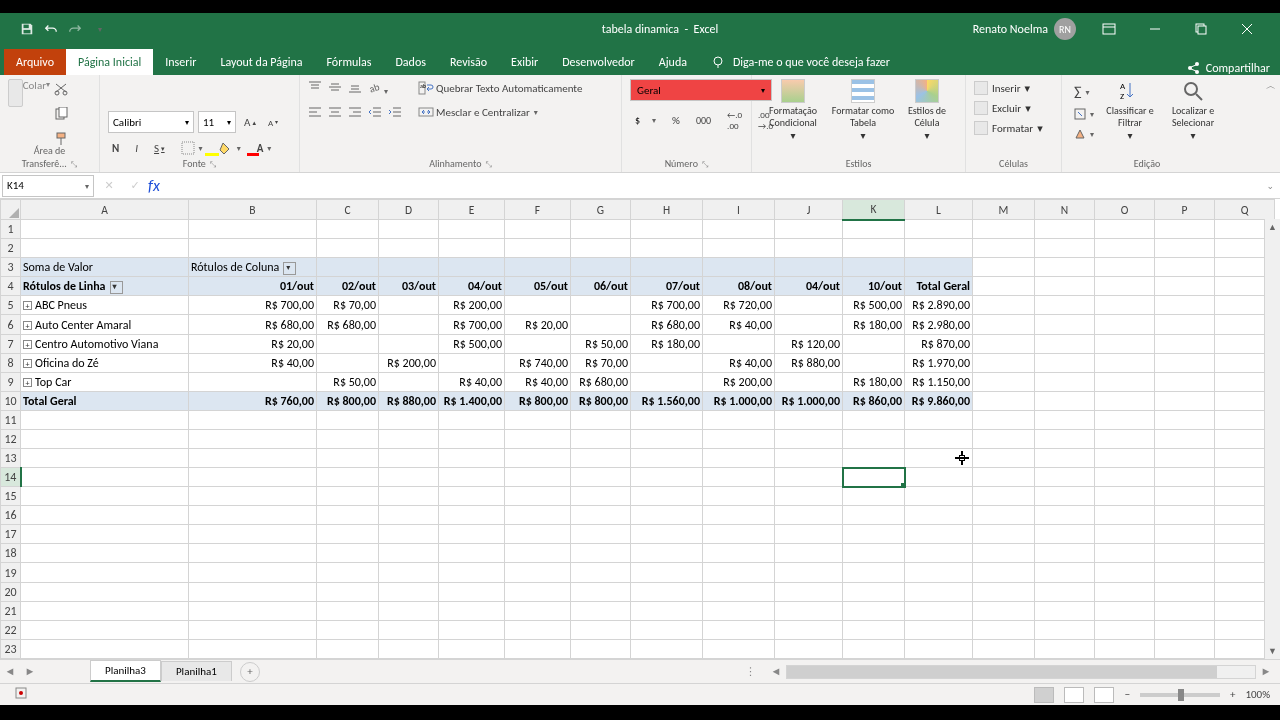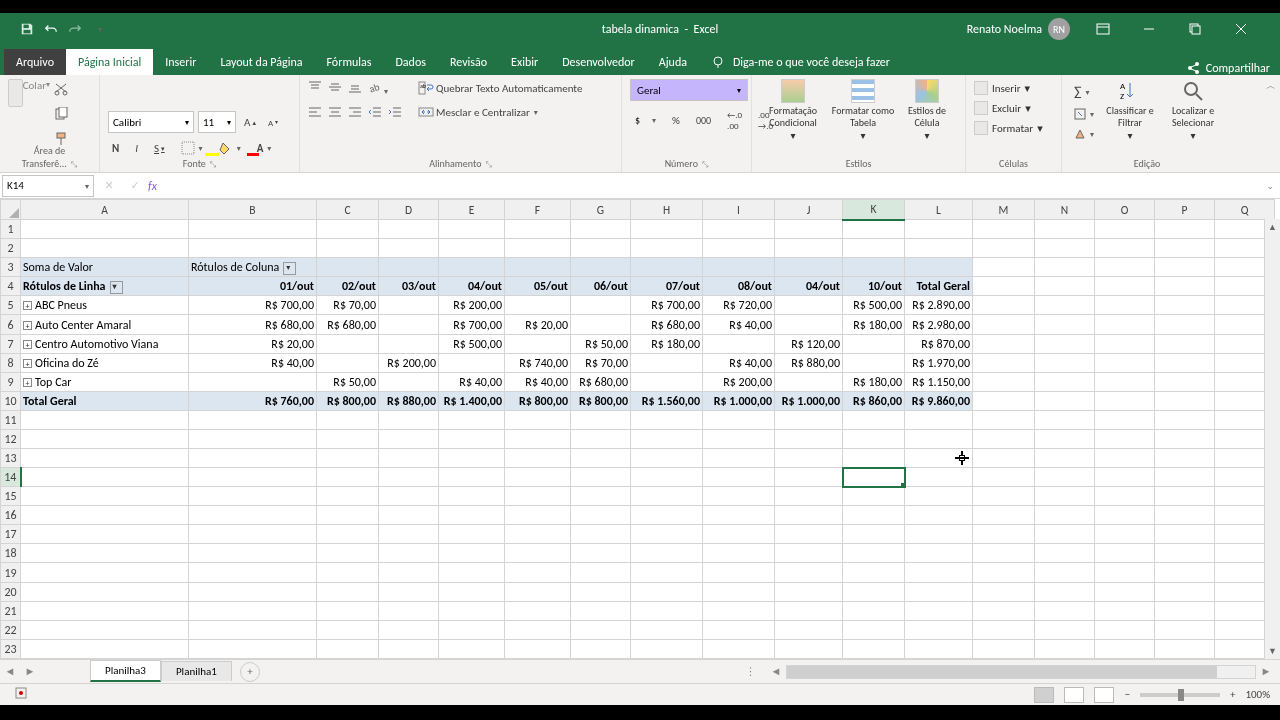--- a/index.html
+++ b/index.html
@@ -3,54 +3,54 @@
 <meta charset="utf-8">
 <style>
 * { margin:0; padding:0; box-sizing:border-box; font-family:"Segoe UI",Calibri,Arial,sans-serif; }
 html,body{width:1280px;height:720px;overflow:hidden;background:#000;}
 .app{position:absolute;top:13px;left:0;width:1280px;height:692px;background:#fff;display:flex;flex-direction:column;}
 
 .titlebar{height:32px;background:#217346;display:flex;align-items:center;color:#fff;font-size:12px;position:relative;}
 .titlebar .qat{display:flex;align-items:center;gap:10px;padding-left:20px;}
 .titlebar .qat-icon{width:14px;height:14px;display:inline-flex;align-items:center;justify-content:center;opacity:0.95;}
 .titlebar .doc-title{position:absolute;left:50%;transform:translateX(-50%);margin-left:20px;}
-.titlebar .right{position:absolute;right:16px;display:flex;align-items:center;height:100%;justify-content:space-between;}
+.titlebar .right{position:absolute;right:10px;display:flex;align-items:center;height:100%;justify-content:space-between;}
 .titlebar .user{display:flex;align-items:center;gap:6px;margin-right:10px;}
 .avatar{width:22px;height:22px;border-radius:50%;background:#a0a0a0;color:#fff;font-size:10px;display:flex;align-items:center;justify-content:center;}
 .winbtn{width:46px;height:32px;display:flex;align-items:center;justify-content:center;font-size:12px;}
 
 .tabs{height:30px;background:#217346;display:flex;align-items:flex-end;padding-left:4px;}
 .tab{padding:6px 12px 6px;color:#fff;font-size:12px;cursor:pointer;}
-.tab.file{background:#404040;}
+.tab.file{background:#c2410c;}
 .tab.active{background:#fff;color:#217346;}
 .tell-me{display:flex;align-items:center;color:#fff;font-size:12px;padding:6px 12px;gap:8px;}
 .share{position:absolute;right:10px;color:#fff;font-size:12px;display:flex;align-items:center;gap:6px;}
 
 .ribbon{height:98px;background:#f3f2f1;border-bottom:1px solid #d4d4d4;display:flex;position:relative;}
 .group{border-right:1px solid #e1e1e1;padding:4px 8px 0;display:flex;flex-direction:column;justify-content:space-between;height:100%;}
 .group-label{text-align:center;font-size:10px;color:#666;padding-bottom:2px;position:relative;}
 .group-label::after{content:"";position:absolute;right:0;bottom:2px;width:8px;height:8px;}
 .row{display:flex;align-items:center;gap:4px;}
 .btn-sm{padding:2px 4px;font-size:11px;color:#444;display:inline-flex;align-items:center;gap:2px;}
 .dropdown-arrow::after{content:"▾";font-size:8px;color:#666;margin-left:2px;}
 .paste-big{display:flex;flex-direction:row;align-items:flex-start;width:42px;font-size:11px;color:#888;}
 .paste-big .clip{width:24px;height:28px;background:#e8e8e8;border:1px solid #ccc;border-radius:2px;}
 .font-name{width:86px;height:22px;border:1px solid #c5c5c5;font-size:11px;padding:0 4px;display:flex;align-items:center;justify-content:space-between;background:#fff;}
 .font-size{width:38px;height:22px;border:1px solid #c5c5c5;font-size:11px;padding:0 4px;display:flex;align-items:center;justify-content:space-between;background:#fff;}
-.fmt-combo{width:118px;height:22px;border:1px solid #c5c5c5;font-size:11px;padding:0 6px;display:flex;align-items:center;justify-content:space-between;background:#c4b5fd;}
+.fmt-combo{width:142px;height:22px;border:1px solid #c5c5c5;font-size:11px;padding:0 6px;display:flex;align-items:center;justify-content:space-between;background:#ef4444;}
 .big-btn{display:flex;flex-direction:column;align-items:center;justify-content:center;width:66px;font-size:10px;text-align:center;color:#333;line-height:1.15;gap:2px;}
 .big-btn .bicon{width:24px;height:24px;background:#e8e8e8;border:1px solid #ccc;}
 .cells-btn{display:flex;align-items:center;font-size:11px;color:#333;gap:4px;padding:2px 0;}
 .cells-btn .ci{width:14px;height:14px;background:#e8e8e8;border:1px solid #ccc;}
 .collapse-arrow{position:absolute;right:4px;top:4px;font-size:10px;color:#666;}
 
 .fbar{height:26px;border-bottom:1px solid #d4d4d4;display:flex;align-items:center;background:#fff;}
 .namebox{width:92px;height:22px;border:1px solid #c5c5c5;font-size:11px;padding:0 4px;display:flex;align-items:center;justify-content:space-between;margin:0 2px;}
 .fx-btn{width:26px;text-align:center;font-size:11px;color:#888;}
-.fx-label{font-style:italic;font-size:12px;color:#8b5cf6;margin-right:6px;}
+.fx-label{font-style:italic;font-size:16px;color:#1d4ed8;margin-right:6px;}
 .finput{flex:1;height:22px;font-size:12px;padding:0 4px;border:none;outline:none;}
 
 .grid-wrap{flex:1;display:flex;position:relative;overflow:hidden;background:#fff;}
 table{border-collapse:collapse;table-layout:fixed;}
 th,td{border:1px solid #d4d4d4;height:19px;font-size:11.5px;padding:0 2px;white-space:nowrap;overflow:hidden;}
 th.colhdr{background:#f0f0f0;font-weight:normal;color:#444;text-align:center;height:20px;}
 th.colhdr.active{background:#d8e8dc;border-bottom:2px solid #217346;}
 td.rowhdr{background:#f0f0f0;text-align:center;color:#444;width:20px;}
 td.rowhdr.active{background:#d8e8dc;border-right:2px solid #217346;}
 td{font-family:Calibri,Arial,sans-serif;font-size:12px;}

